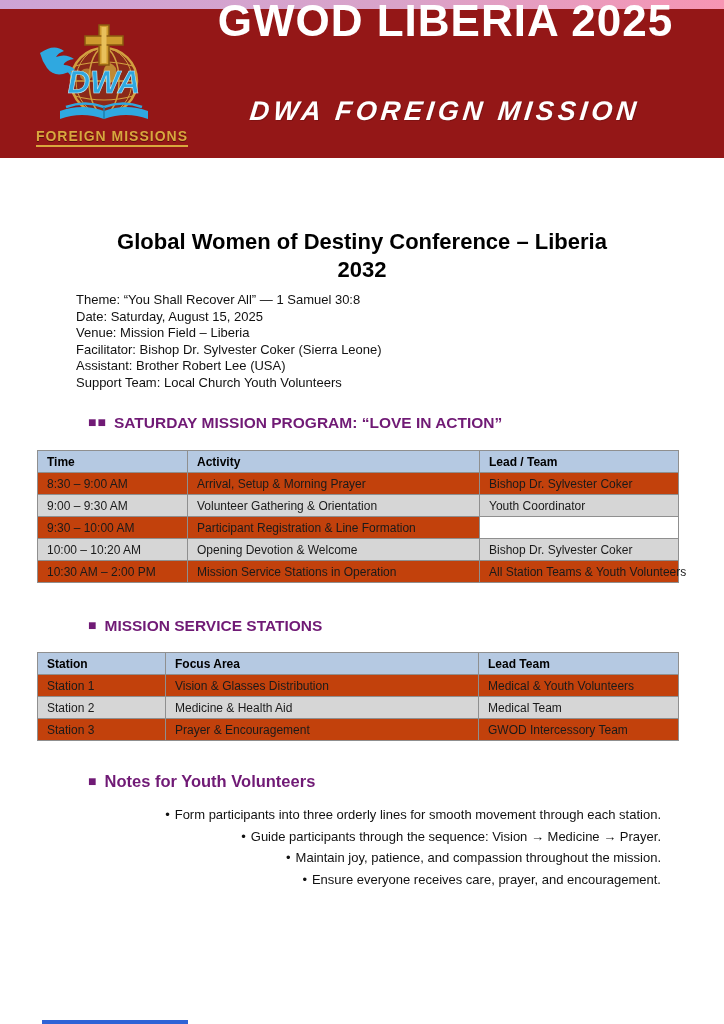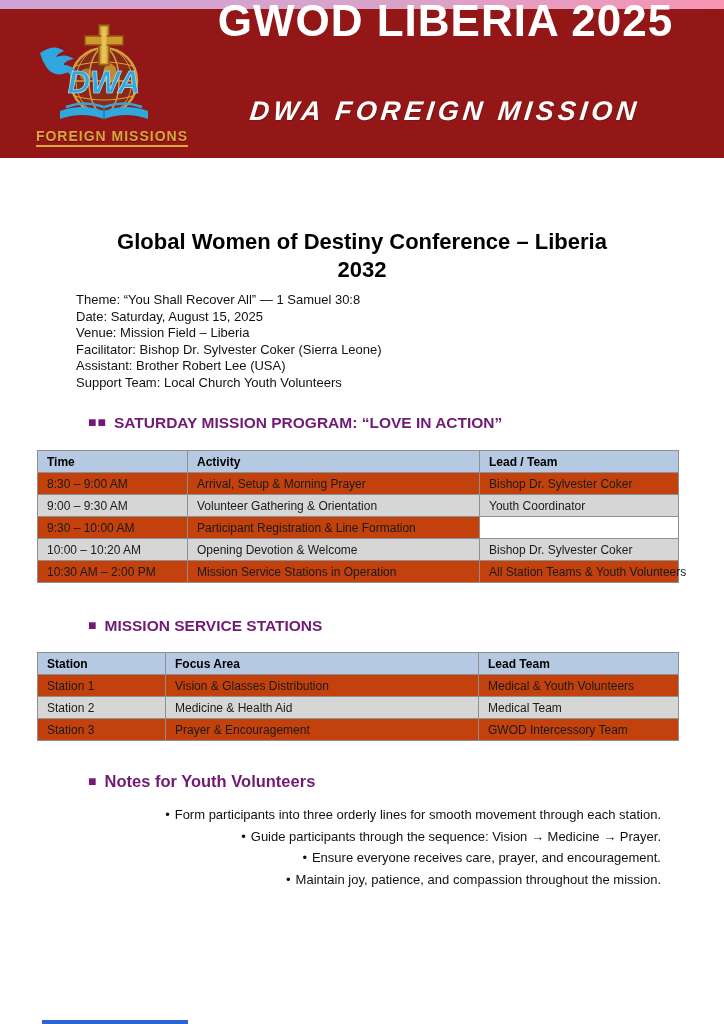--- a/index.html
+++ b/index.html
@@ -236,19 +236,19 @@
   </tbody>
     </table>
 
   <div class="section-heading sec3">
     <span class="sq">■</span><span>Notes for Youth Volunteers</span>
   </div>
 
   <div class="notes">
     <div class="note-line"><span class="bullet">•</span><span>Form participants into three orderly lines for smooth movement through each station.</span></div>
     <div class="note-line"><span class="bullet">•</span><span>Guide participants through the sequence: Vision → Medicine → Prayer.</span></div>
+    <div class="note-line"><span class="bullet">•</span><span>Maintain joy, patience, and compassion throughout the mission.</span></div>
     <div class="note-line"><span class="bullet">•</span><span>Ensure everyone receives care, prayer, and encouragement.</span></div>
-    <div class="note-line"><span class="bullet">•</span><span>Maintain joy, patience, and compassion throughout the mission.</span></div>
   </div>
 
   <div class="bottom-mark"></div>
 
 </div>
 
 </body></html>

